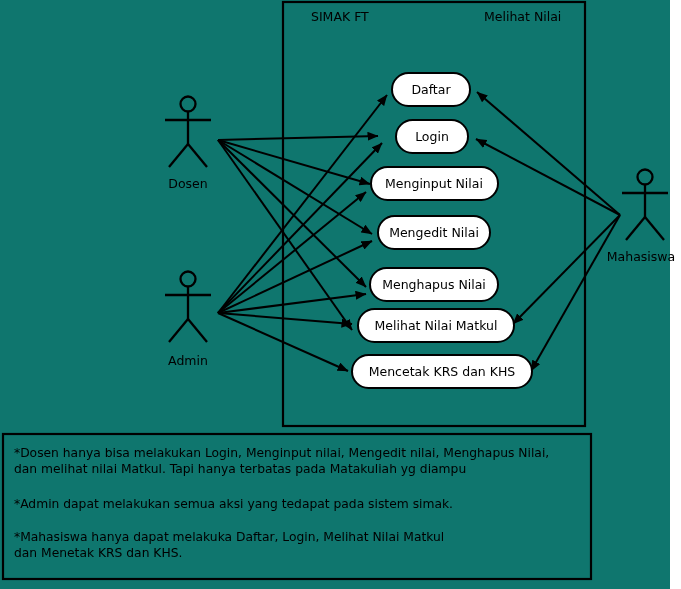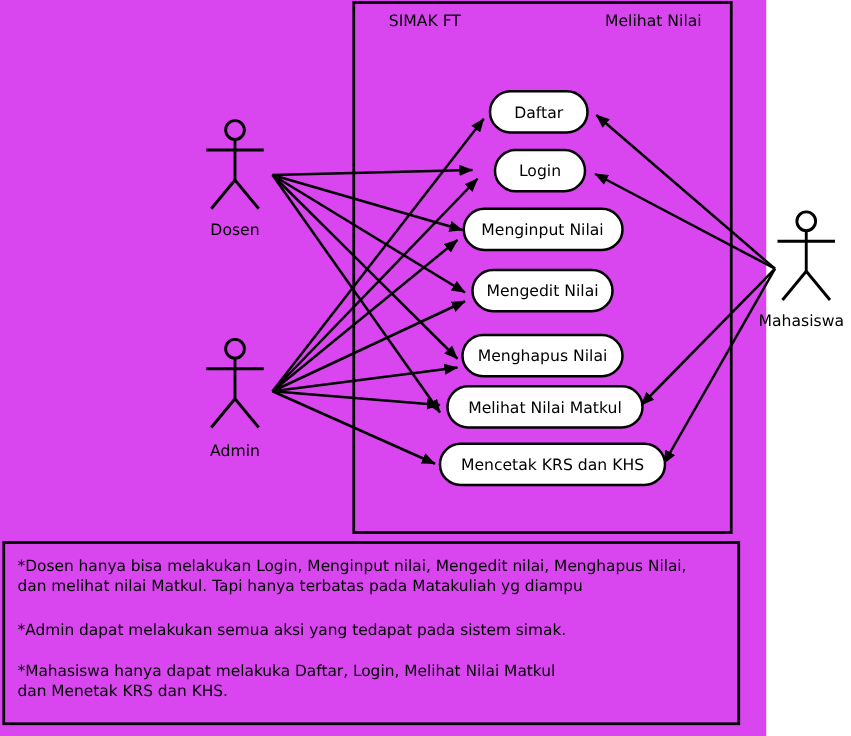--- a/index.html
+++ b/index.html
@@ -9,23 +9,23 @@
     background: #ffffff;
   }
   body {
     font-family: "DejaVu Sans", sans-serif;
     width: 681px;
     height: 589px;
     overflow: hidden;
   }
   #canvas {
     position: relative;
-    width: 613px;
+    width: 670px;
     height: 589px;
-    background: #d946ef;
+    background: #0f766e;
   }
   #diagram-svg {
     position: absolute;
     left: 0;
     top: 0;
     width: 681px;
     height: 589px;
   }
   .uc-text {
     font-family: "DejaVu Sans", sans-serif;

